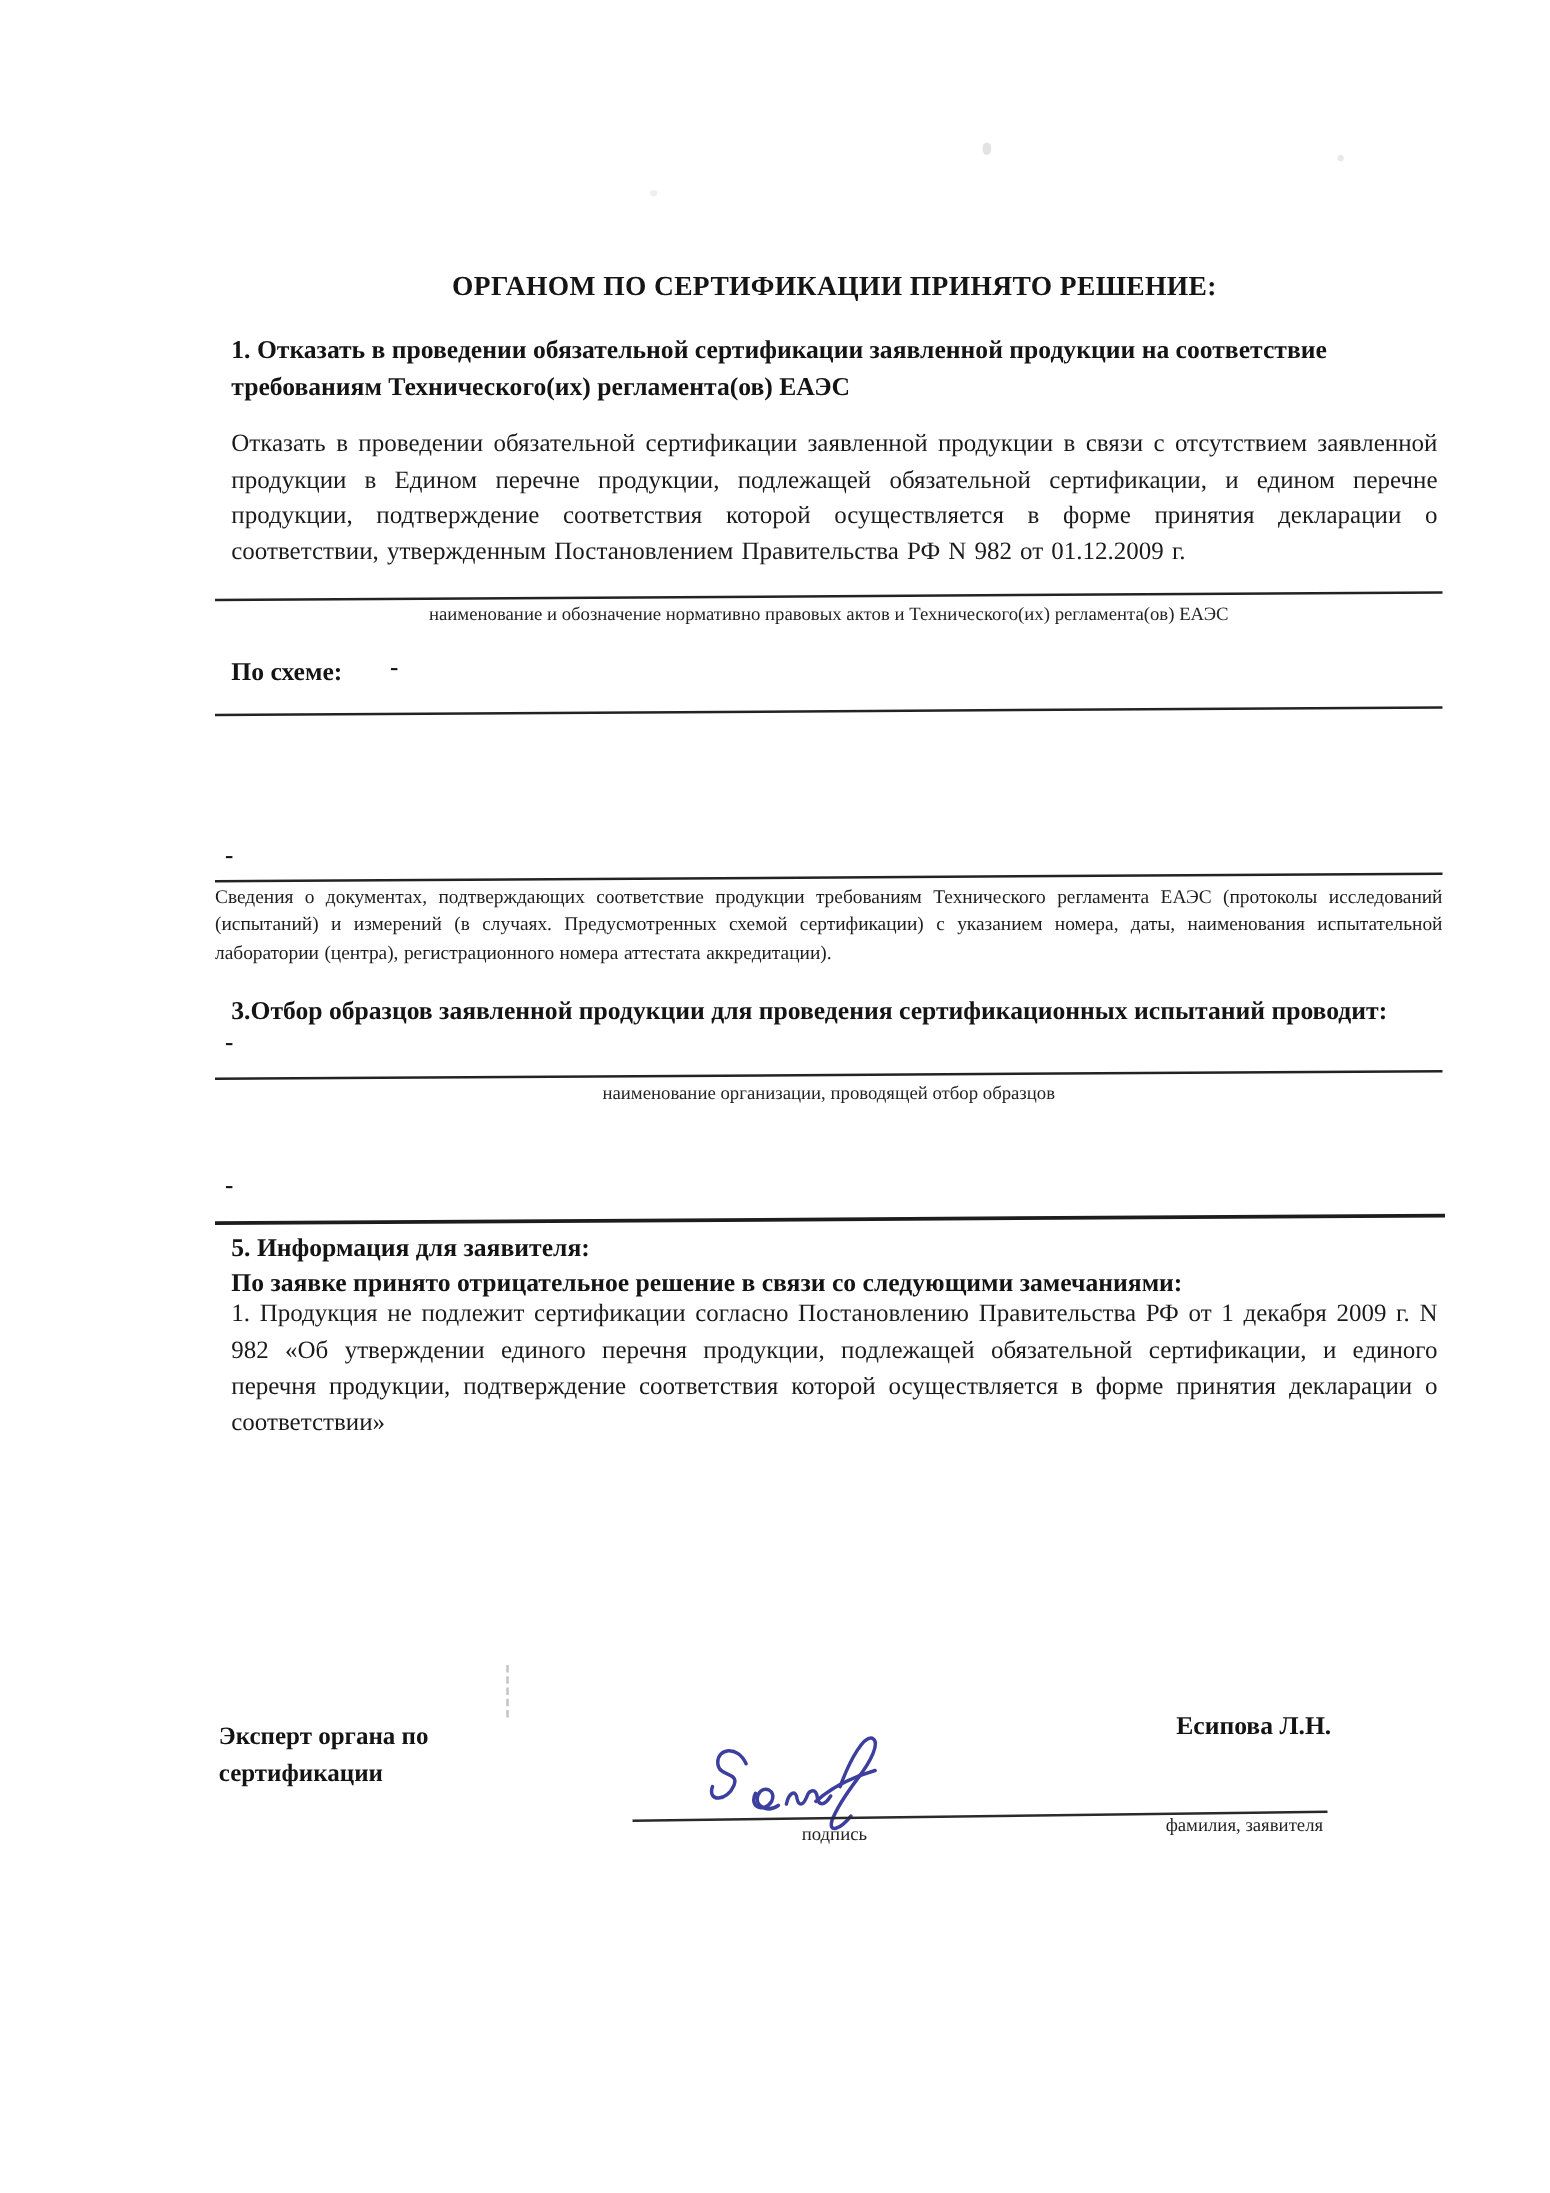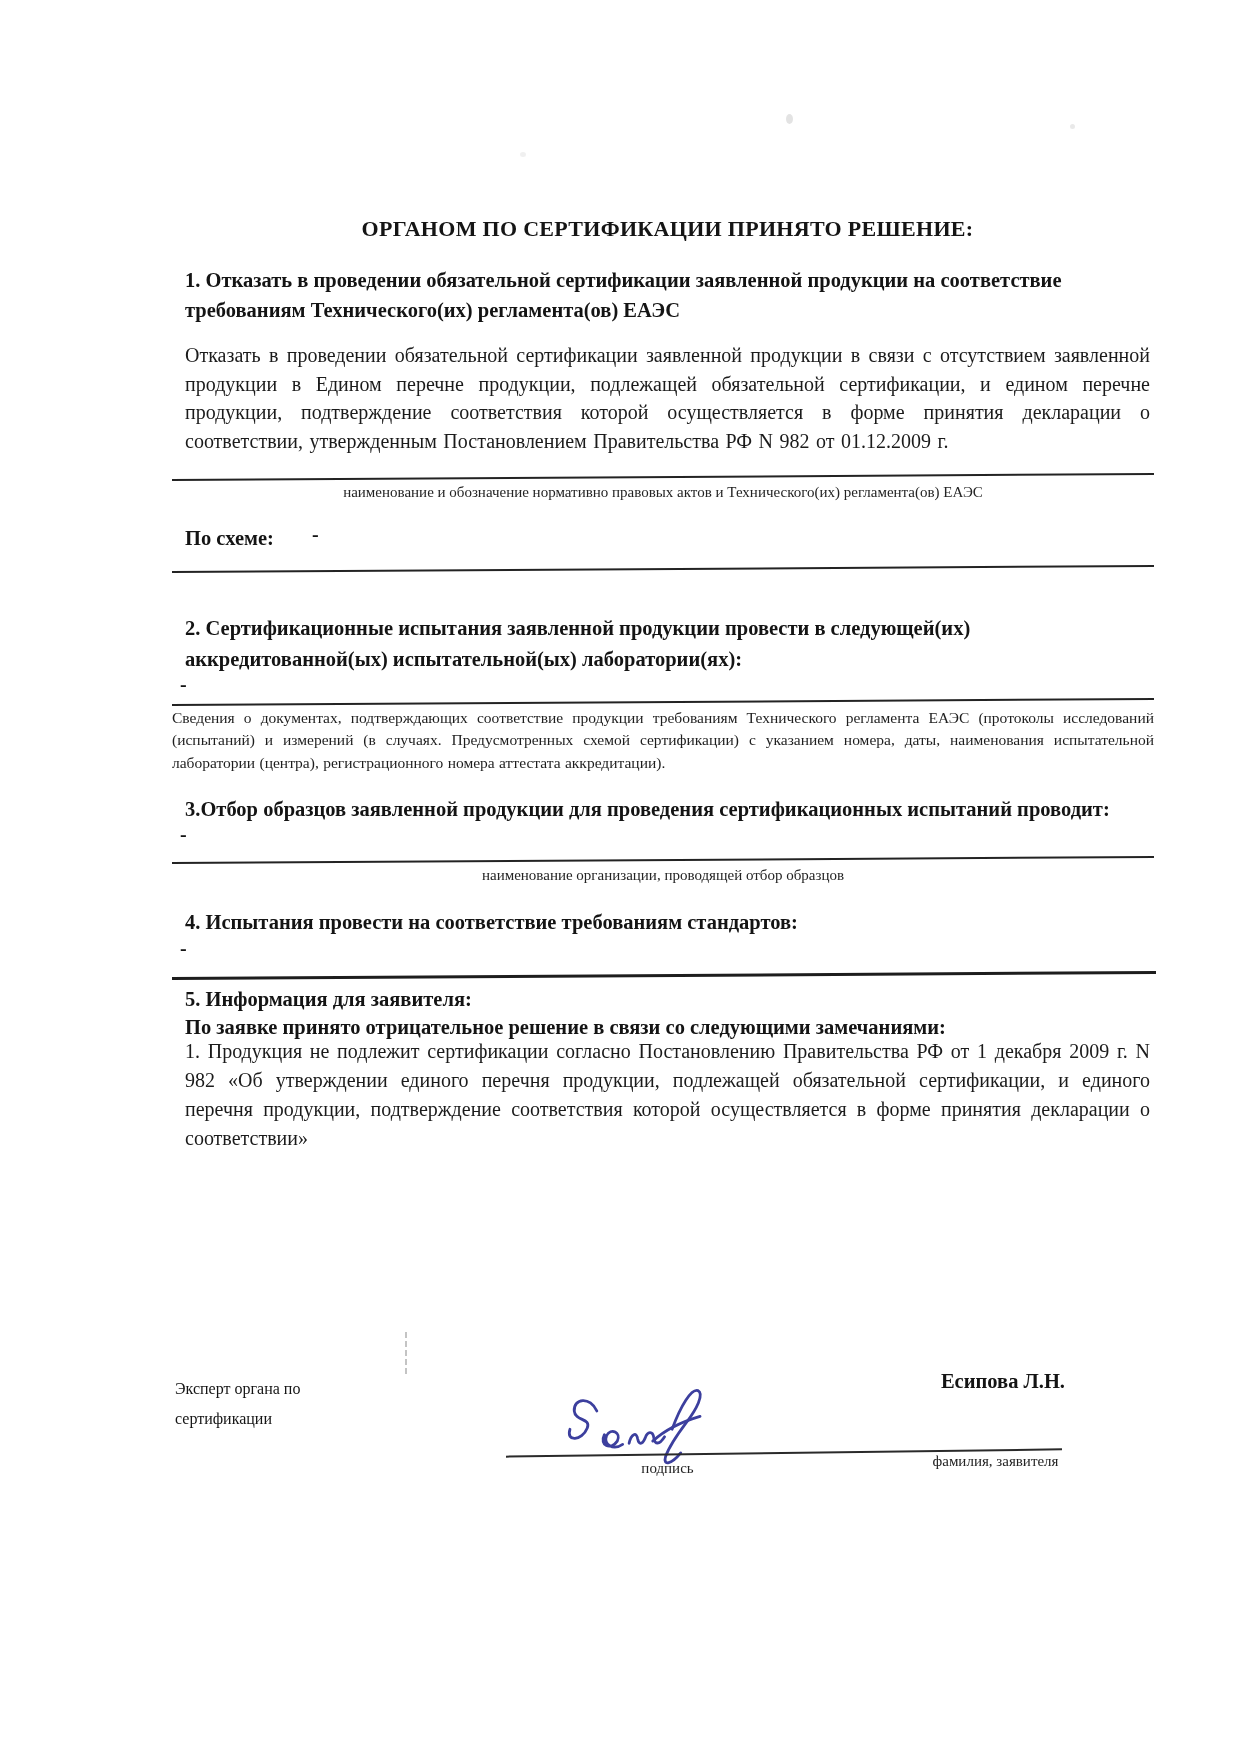--- a/index.html
+++ b/index.html
@@ -35,21 +35,21 @@
   }
   .rule.thick{height:3px;background:#1d1d1d;}
   .caption{
     font-size:15px;color:#242424;text-align:center;line-height:19px;
   }
   .small-note{
     font-size:15.5px;line-height:22.3px;color:#1e1e1e;
     text-align:justify;word-spacing:0.5px;
   }
   .dash{font-size:20px;font-weight:bold;color:#141414;line-height:20px;}
-  .sig-role{font-size:16px;font-weight:normal;line-height:30px;white-space:pre-line;color:#141414;}
+  .sig-role{font-size:20px;font-weight:bold;line-height:30px;white-space:pre-line;color:#141414;}
   .sig-name{font-size:20.5px;font-weight:bold;color:#141414;text-align:right;}
   .sig-rule{
     height:1.7px;background:#2a2a2a;transform:rotate(-0.75deg);transform-origin:center;
   }
   .speck{background:#9a9a9a;border-radius:50%;}
   .v-artifact{border-left:2px dashed rgba(60,60,60,0.30);width:0;}
 </style>
 </head>
 <body>
 
@@ -68,34 +68,31 @@
   <div class="abs body-text" style="left:185px;top:341px;width:965px;">Отказать в проведении обязательной сертификации заявленной продукции в связи с отсутствием заявленной продукции в Едином перечне продукции, подлежащей обязательной сертификации, и едином перечне продукции, подтверждение соответствия которой осуществляется в форме принятия декларации о соответствии, утвержденным Постановлением Правительства РФ N 982 от 01.12.2009 г.</div>
 
   <div class="abs rule" style="left:172px;top:476px;width:982px;"></div>
   <div class="abs caption" style="left:172px;top:483px;width:982px;">наименование и обозначение нормативно правовых актов и Технического(их) регламента(ов) ЕАЭС</div>
 
   <div class="abs h-bold" style="left:185px;top:524px;">По схеме:</div>
   <div class="abs dash" style="left:312px;top:524px;">-</div>
 
   <div class="abs rule" style="left:172px;top:568px;width:982px;"></div>
 
-  <div class="abs h-bold" style="left:185px;top:613px;width:965px;line-height:31px;">2. Сертификационные испытания заявленной продукции провести в следующей(их)
-аккредитованной(ых) испытательной(ых) лаборатории(ях):</div>
   <div class="abs dash" style="left:180px;top:674px;">-</div>
 
   <div class="abs rule" style="left:172px;top:701px;width:982px;"></div>
   <div class="abs small-note" style="left:172px;top:707px;width:982px;">Сведения о документах, подтверждающих соответствие продукции требованиям Технического регламента ЕАЭС (протоколы исследований (испытаний) и измерений (в случаях. Предусмотренных схемой сертификации) с указанием номера, даты, наименования испытательной лаборатории (центра), регистрационного номера аттестата аккредитации).</div>
 
   <div class="abs h-bold" style="left:185px;top:795px;width:1010px;white-space:nowrap;">3.Отбор образцов заявленной продукции для проведения сертификационных испытаний проводит:</div>
   <div class="abs dash" style="left:180px;top:824px;">-</div>
 
   <div class="abs rule" style="left:172px;top:859px;width:982px;"></div>
   <div class="abs caption" style="left:172px;top:866px;width:982px;">наименование организации, проводящей отбор образцов</div>
 
-  <div class="abs h-bold" style="left:185px;top:908px;width:965px;">4. Испытания провести на соответствие требованиям стандартов:</div>
   <div class="abs dash" style="left:180px;top:938px;">-</div>
 
   <div class="abs rule thick" style="left:172px;top:974px;width:984px;"></div>
 
   <div class="abs h-bold" style="left:185px;top:985px;width:965px;">5. Информация для заявителя:</div>
   <div class="abs h-bold" style="left:185px;top:1013px;width:965px;">По заявке принято отрицательное решение в связи со следующими замечаниями:</div>
   <div class="abs body-text" style="left:185px;top:1037px;width:965px;line-height:29px;">1.  Продукция не подлежит сертификации согласно Постановлению Правительства РФ от 1 декабря 2009 г. N 982 «Об утверждении единого перечня продукции, подлежащей обязательной сертификации, и единого перечня продукции, подтверждение соответствия которой осуществляется в форме принятия декларации о соответствии»</div>
 
   <div class="abs sig-role" style="left:175px;top:1374px;">Эксперт органа по
 сертификации</div>

